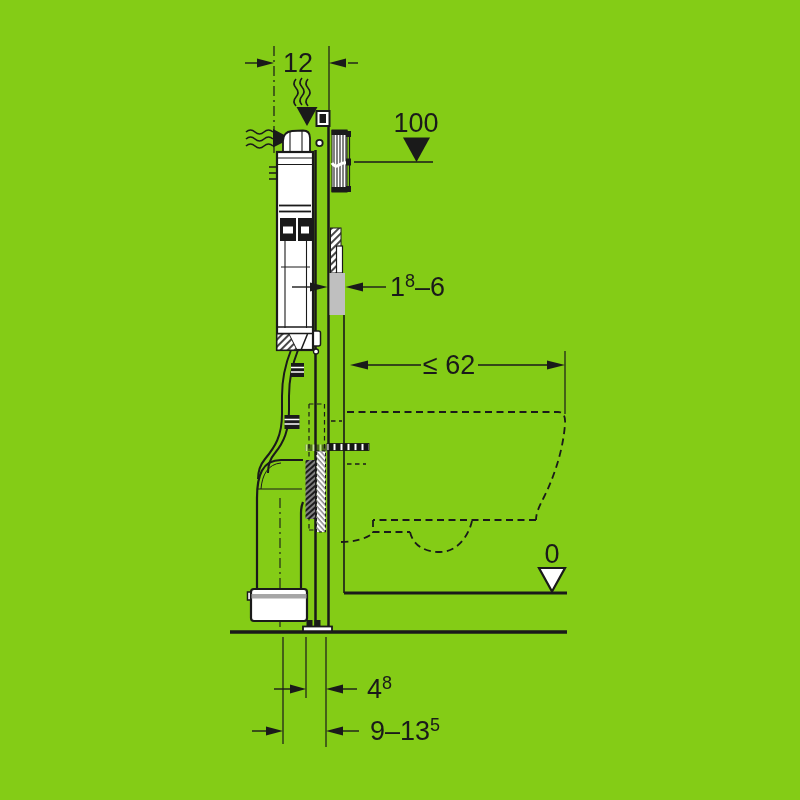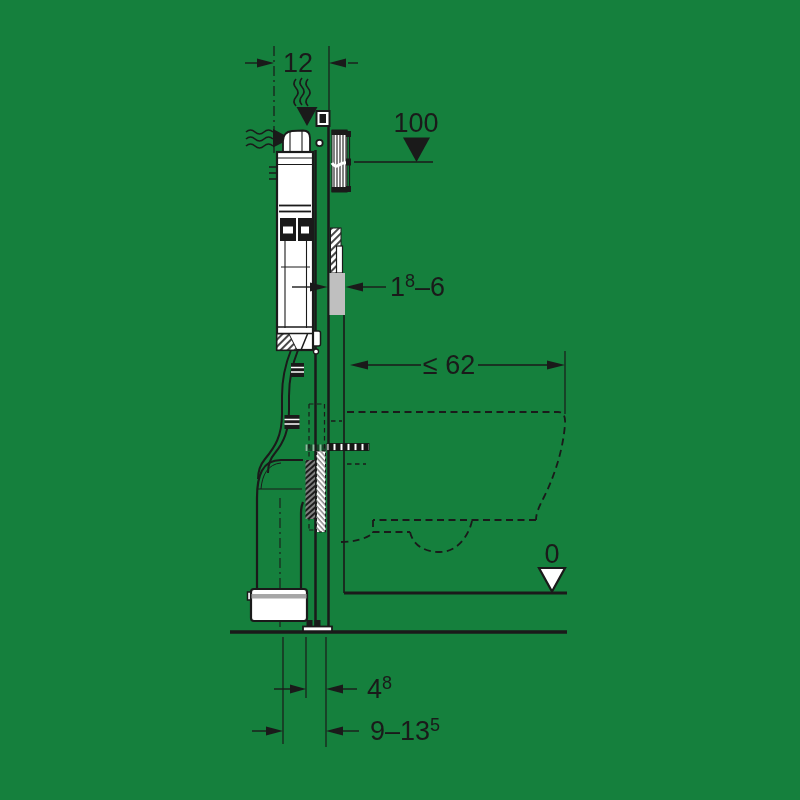--- a/index.html
+++ b/index.html
@@ -1,16 +1,16 @@
 <!DOCTYPE html>
 <html><head>
 <meta charset="utf-8">
 <style>
   html,body{margin:0;padding:0;background:#fff;}
-  .canvas{position:relative;width:800px;height:800px;background:#15803d;overflow:hidden;
+  .canvas{position:relative;width:800px;height:800px;background:#84cc16;overflow:hidden;
           font-family:"Liberation Sans", sans-serif;}
   svg{position:absolute;left:0;top:0;}
   .ln{stroke:#1a1a1a;fill:none;}
   .fillb{fill:#1a1a1a;stroke:none;}
   .wht{fill:#ffffff;stroke:#1a1a1a;}
   .dash{stroke-dasharray:7 4.5;}
   .dashS{stroke-dasharray:4.5 3.5;}
   .dashdot{stroke-dasharray:10 4 2 4;}
   text{font-family:"Liberation Sans", sans-serif;fill:#1a1a1a;}
   .dim{font-size:27px;}

